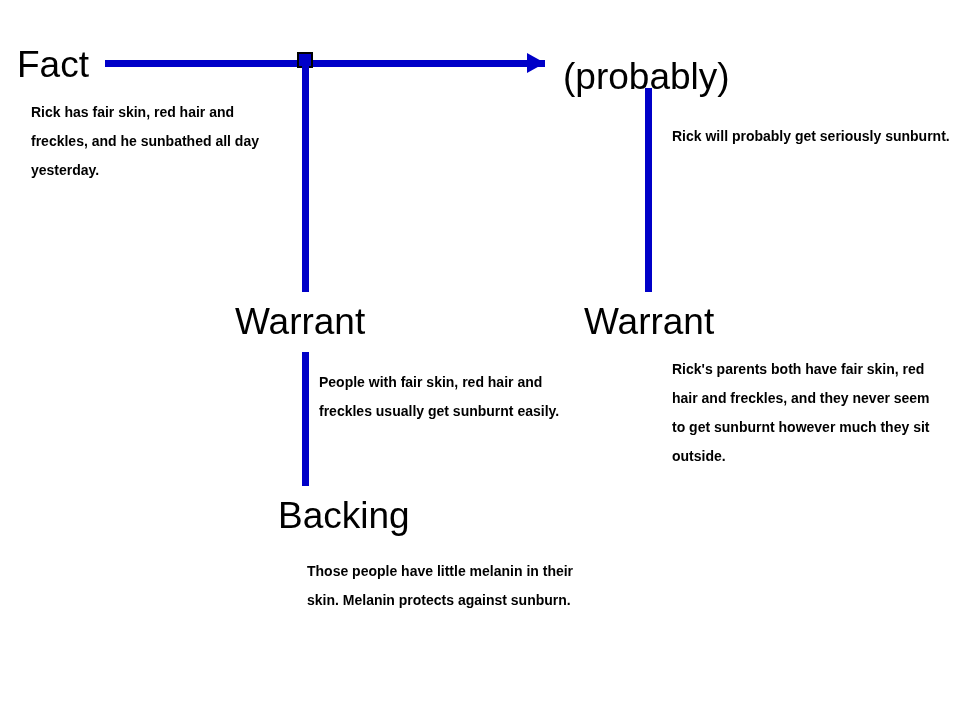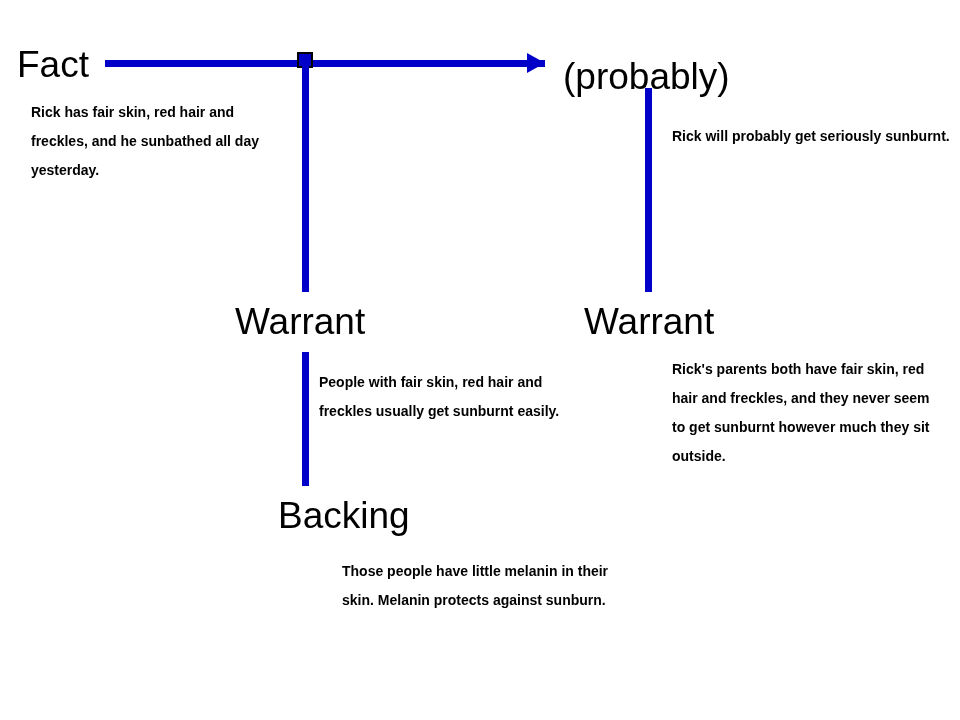--- a/index.html
+++ b/index.html
@@ -73,21 +73,21 @@
   #probably-label      { left: 563px; top: 58px; }
   #conclusion-heading  { left: 745px; top: 46px; }
   #warrant-heading     { left: 235px; top: 303px; }
   #rebuttal-heading    { left: 584px; top: 303px; }
   #backing-heading     { left: 235px; top: 497px; margin-left: 43px; }
 
   #fact-body       { left: 31px;  top: 98px;  width: 250px; }
   #conclusion-body { left: 672px; top: 98px;  width: 280px; margin-top: 24px; }
   #warrant-body    { left: 319px; top: 368px; width: 250px; }
   #rebuttal-body   { left: 672px; top: 355px; width: 270px; }
-  #backing-body    { left: 307px; top: 557px; width: 270px; margin-left: 35px; }
+  #backing-body    { left: 307px; top: 557px; width: 270px; }
 
   #line-fact-to-conclusion { left: 105px; top: 60px; width: 440px; }
   #arrow-conclusion        { left: 527px; top: 53px; }
   #node-junction           { left: 297px; top: 52px; width: 16px; height: 16px; }
   #line-fact-down          { left: 302px; top: 60px; height: 232px; }
   #line-conclusion-down    { left: 645px; top: 88px; height: 204px; }
   #line-warrant-down       { left: 302px; top: 352px; height: 134px; }
 </style>
 </head>
 <body>

